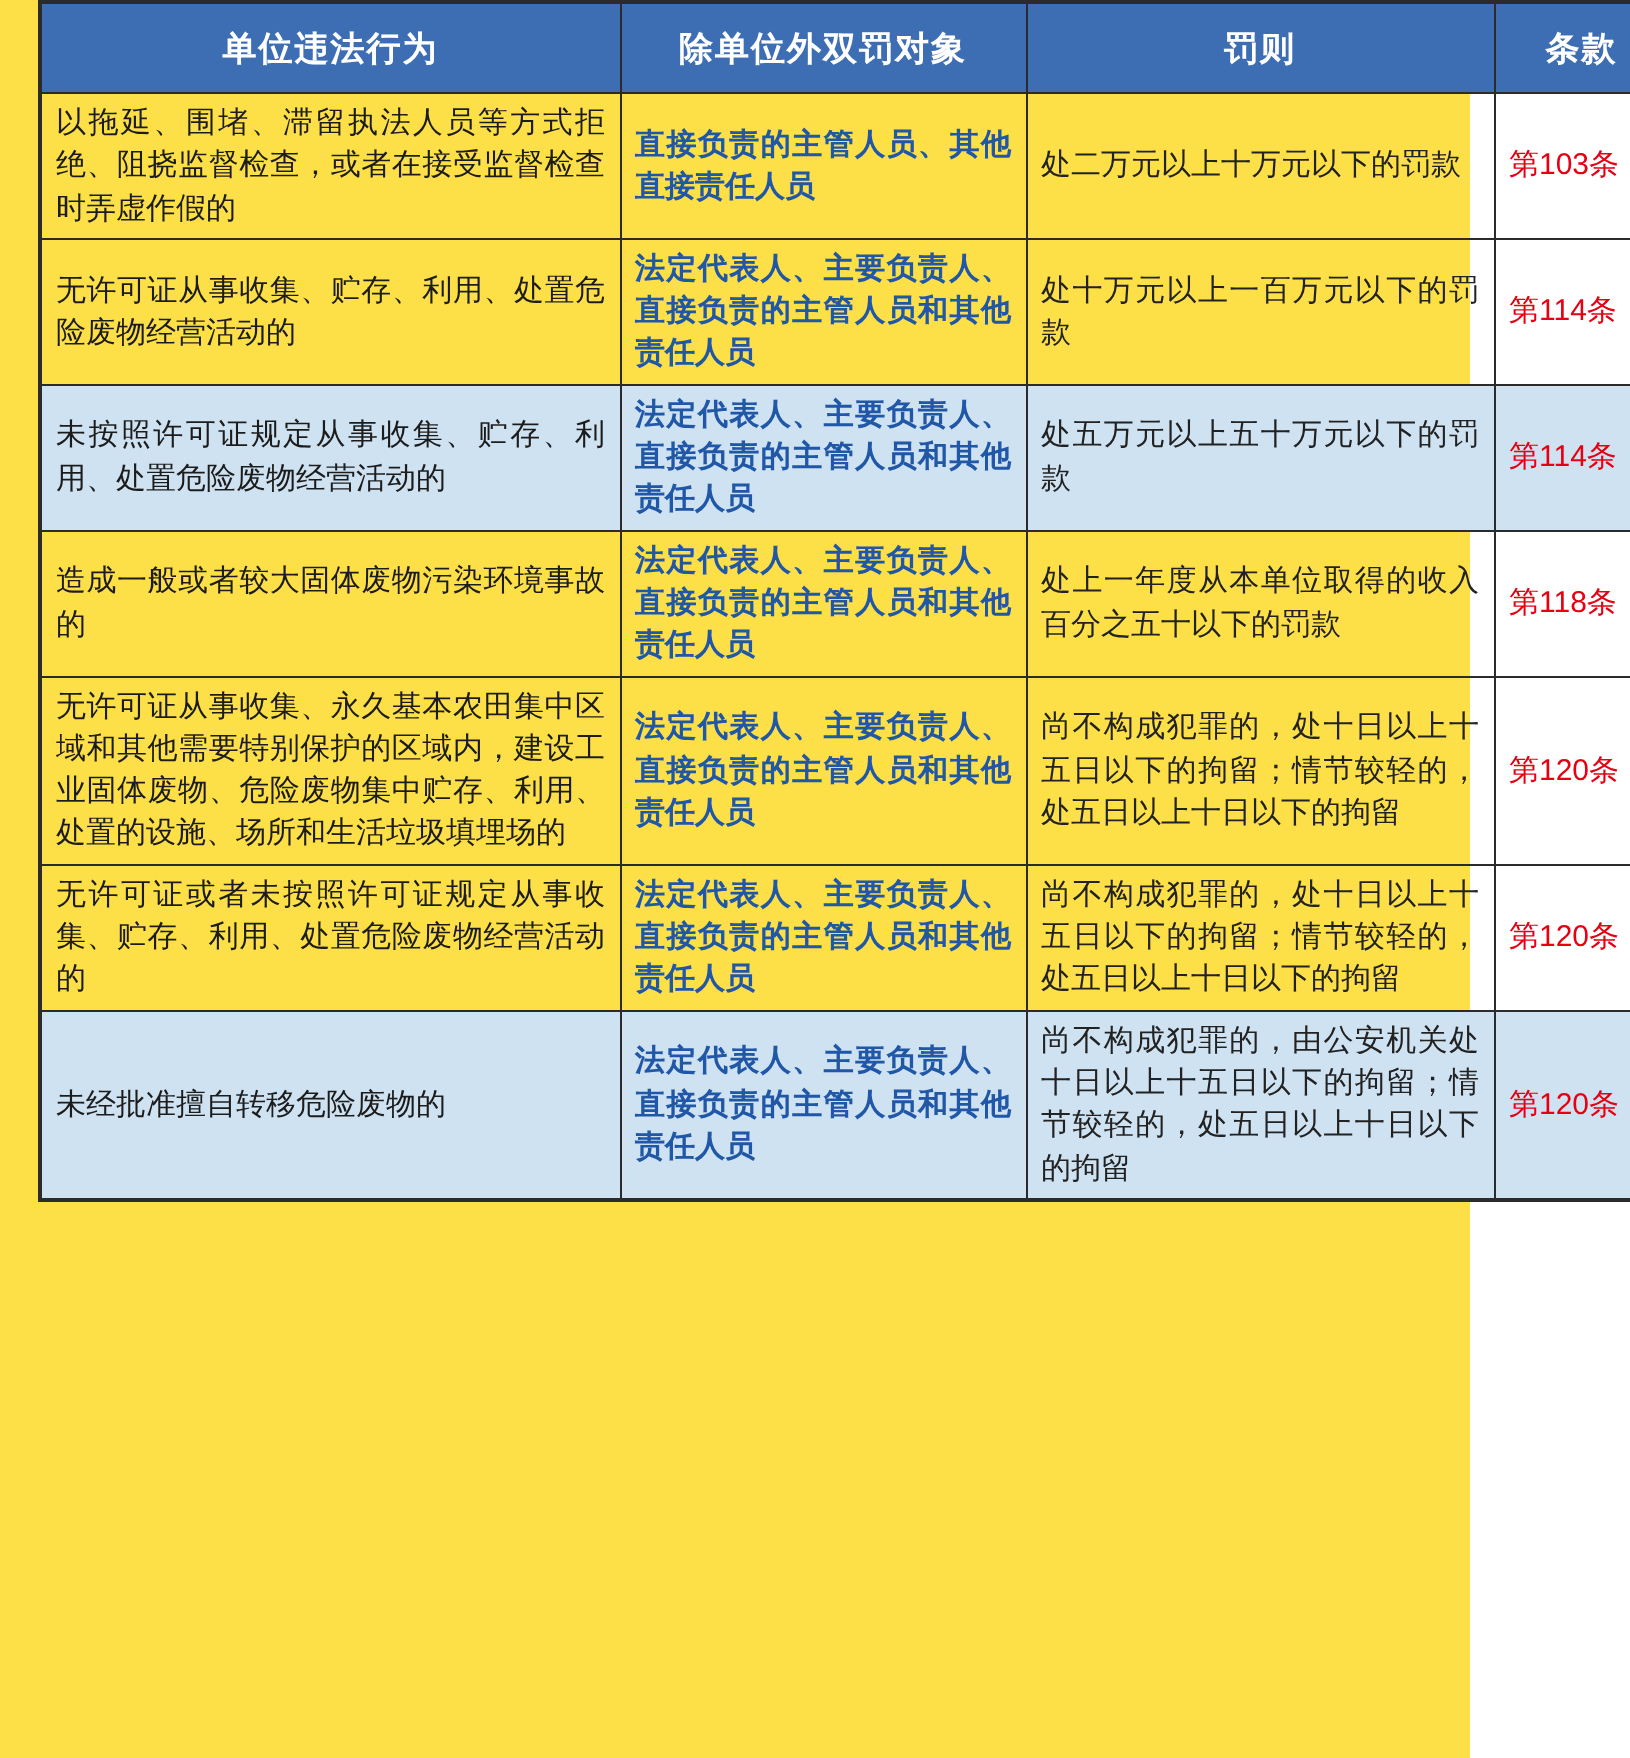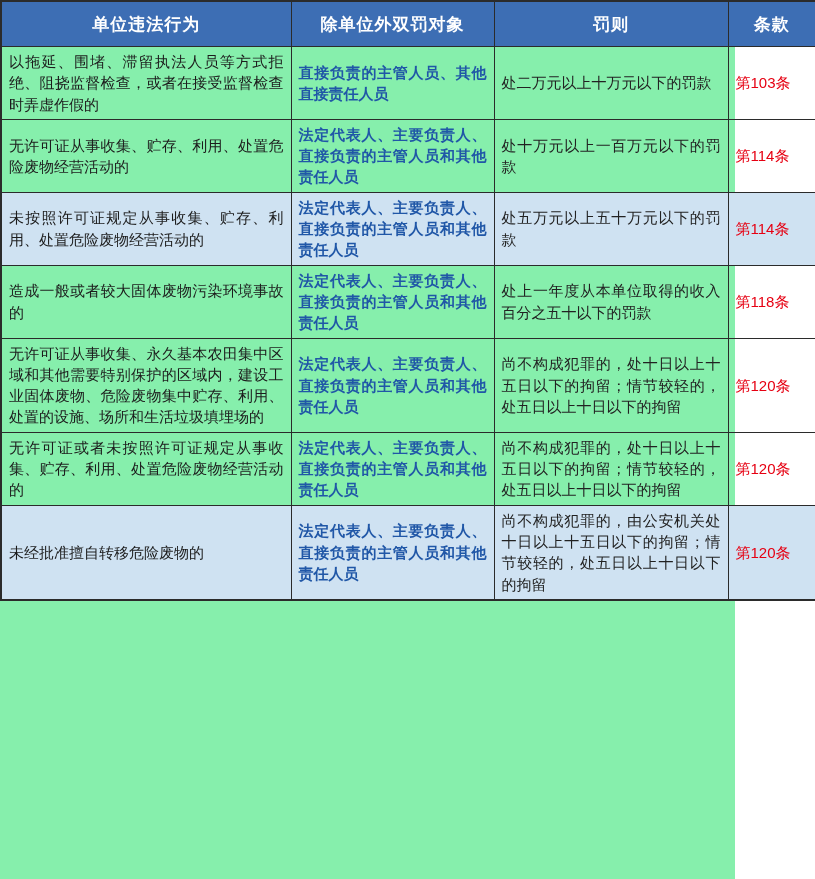--- a/index.html
+++ b/index.html
@@ -4,22 +4,23 @@
 <style>
   html, body {
     margin: 0;
     padding: 0;
     background: #ffffff;
     font-family: "Liberation Sans", "DejaVu Sans", sans-serif;
   }
   .page {
     width: 735px;
     min-height: 879px;
-    background: #86efac;
+    background: #fde047;
     box-sizing: border-box;
+    padding-left: 19px;
   }
   table.penalty-table {
     width: 815px;
     border-collapse: collapse;
     table-layout: fixed;
     border: 2px solid var(--border, #2b2b2b);
   }
   col.c1 { width: 290px; }
   col.c2 { width: 203px; }
   col.c3 { width: 234px; }

